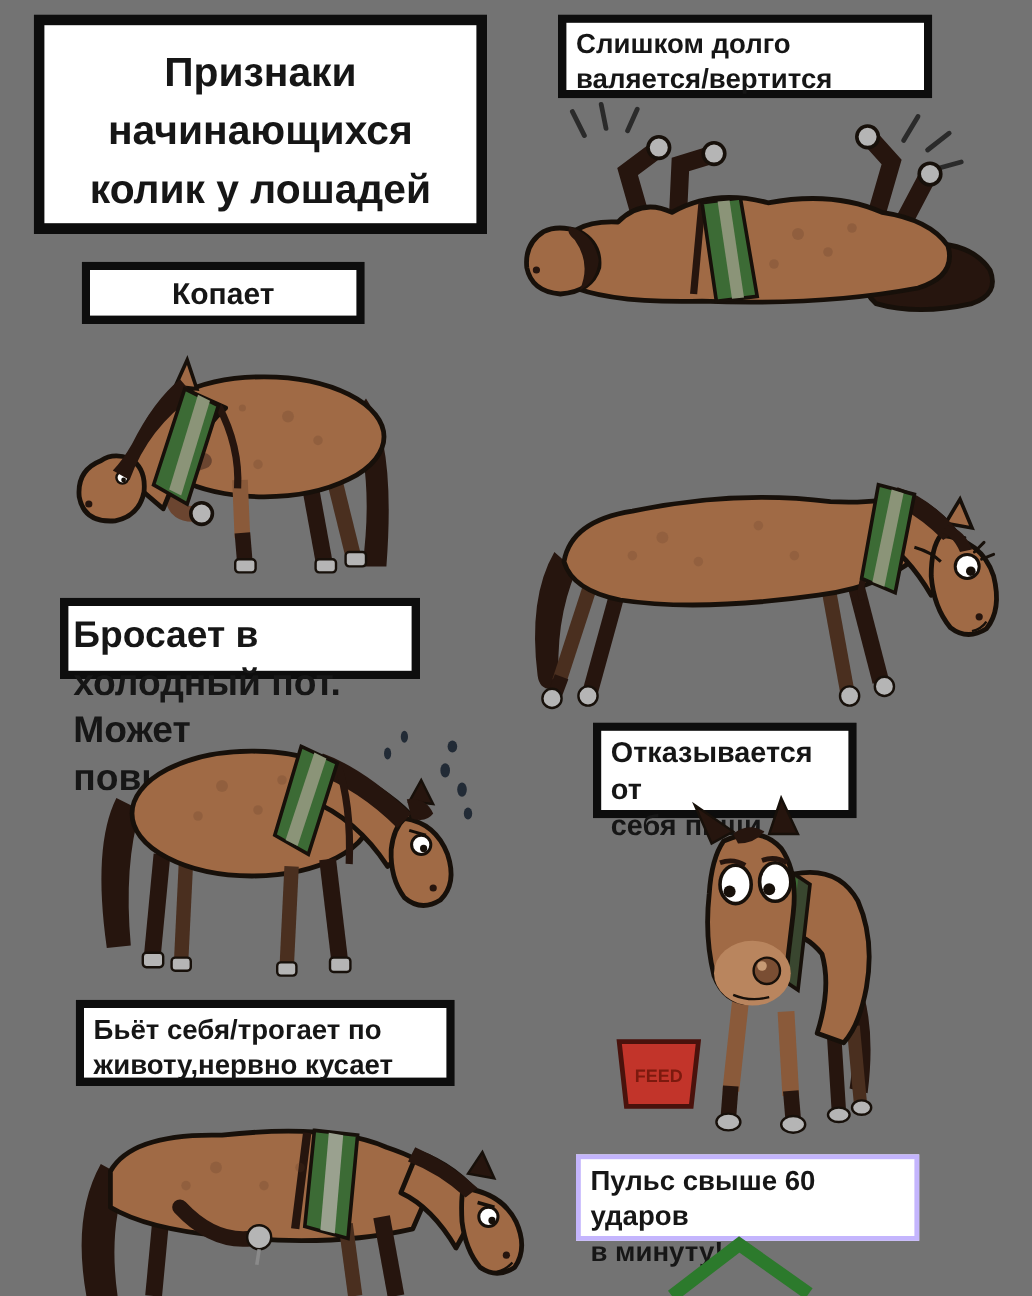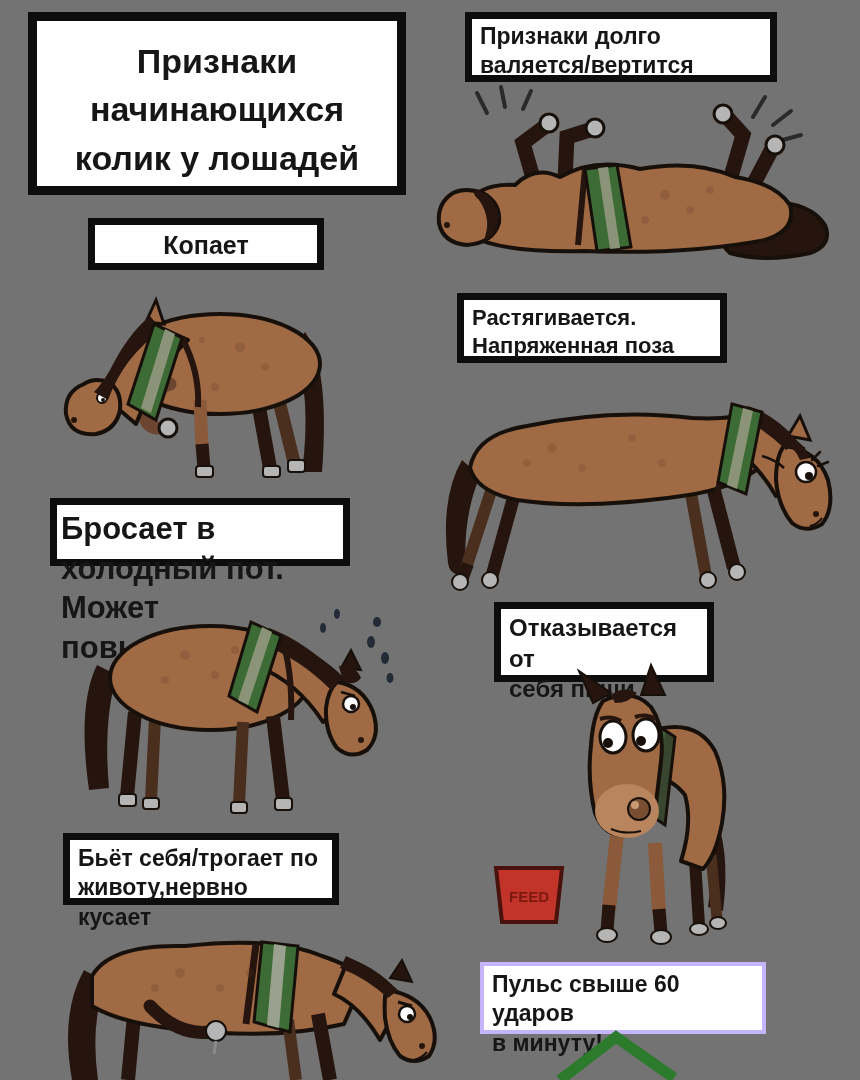--- a/index.html
+++ b/index.html
@@ -11,48 +11,46 @@
   .box{
     position:absolute;background:#fff;border:7px solid #0d0d0d;
     box-sizing:border-box;color:#161616;font-weight:700;
     white-space:pre-line;line-height:1.28;padding:4px 8px;
   }
   .title-box{
     left:28px;top:12px;width:378px;height:183px;border-width:9px;
     font-size:34px;text-align:center;line-height:1.42;padding-top:16px;
   }
   .lbl-rolling{left:465px;top:12px;width:312px;height:70px;font-size:23px;padding-top:3px;}
-  .lbl-pawing{left:88px;top:218px;width:236px;height:52px;font-size:25px;text-align:center;padding-top:4px;}
+  .lbl-pawing{left:68px;top:218px;width:236px;height:52px;font-size:25px;text-align:center;padding-top:4px;}
   .lbl-stretching{left:457px;top:293px;width:270px;height:70px;font-size:22px;}
   .lbl-sweat{left:50px;top:498px;width:300px;height:68px;font-size:31px;padding-left:4px;}
   .lbl-refusing{left:494px;top:602px;width:220px;height:80px;font-size:24px;}
-  .lbl-biting{left:63px;top:833px;width:276px;height:72px;font-size:23px;}
+  .lbl-biting{left:63px;top:833px;width:316px;height:72px;font-size:23px;}
   .lbl-pulse{
     left:480px;top:962px;width:286px;height:72px;font-size:23px;
     border:4px solid #c4b5fd;
   }
   .art{position:absolute;}
   svg{display:block;overflow:visible;}
   .o{stroke:#17100a;stroke-width:4;stroke-linejoin:round;}
   .body{fill:#a06a45;}
   .dark{fill:#26150e;}
 </style>
 </head>
 <body>
 
 <div id="poster">
 
   <div class="box title-box">Признаки
 начинающихся
 колик у лошадей</div>
-  <div class="box lbl-rolling">Признаки долго
+  <div class="box lbl-rolling">Слишком долго
 валяется/вертится</div>
   <div class="box lbl-pawing">Копает</div>
-  <div class="box lbl-stretching">Растягивается.
-Напряженная поза</div>
   <div class="box lbl-sweat">Бросает в холодный пот.
 Может повысится t</div>
   <div class="box lbl-refusing">Отказывается от
 себя пищи</div>
   <div class="box lbl-biting">Бьёт себя/трогает по
 животу,нервно кусает</div>
   <div class="box lbl-pulse">Пульс свыше 60 ударов
 в минуту!</div>
 
   <div class="art" style="left:435px;top:85px;">
@@ -232,21 +230,21 @@
       <path d="M66,166 Q80,172 96,168" stroke="#17100a" stroke-width="2" fill="none"></path>
       <ellipse cx="68" cy="74" rx="13" ry="16" fill="#fff" stroke="#17100a" stroke-width="3"></ellipse>
       <circle cx="63" cy="80" r="5" fill="#17100a"></circle>
       <ellipse cx="101" cy="72" rx="13" ry="16" fill="#fff" stroke="#17100a" stroke-width="3"></ellipse>
       <circle cx="96" cy="78" r="5" fill="#17100a"></circle>
       <path d="M55,56 Q66,52 76,58" stroke="#26150e" stroke-width="4" fill="none"></path>
       <path d="M90,54 Q101,50 111,56" stroke="#26150e" stroke-width="4" fill="none"></path>
     </svg>
   </div>
 
-  <div class="art" style="left:492px;top:864px;">
+  <div class="art" style="left:512px;top:864px;">
     <svg width="74" height="62" viewBox="0 0 74 62">
       <polygon points="4,4 70,4 64,58 10,58" fill="#c2342a" stroke="#4a120c" stroke-width="4"></polygon>
       <text x="37" y="38" text-anchor="middle" font-size="15" font-weight="700" fill="#7c190e">FEED</text>
     </svg>
   </div>
 
   <div class="art" style="left:50px;top:918px;">
     <svg width="390" height="162" viewBox="0 0 390 162">
       <path class="dark" d="M34,52 Q10,95 22,162 L48,162 Q40,105 56,64 Z"></path>
       <path d="M84,98 L78,162" stroke="#26150e" stroke-width="14" fill="none"></path>

